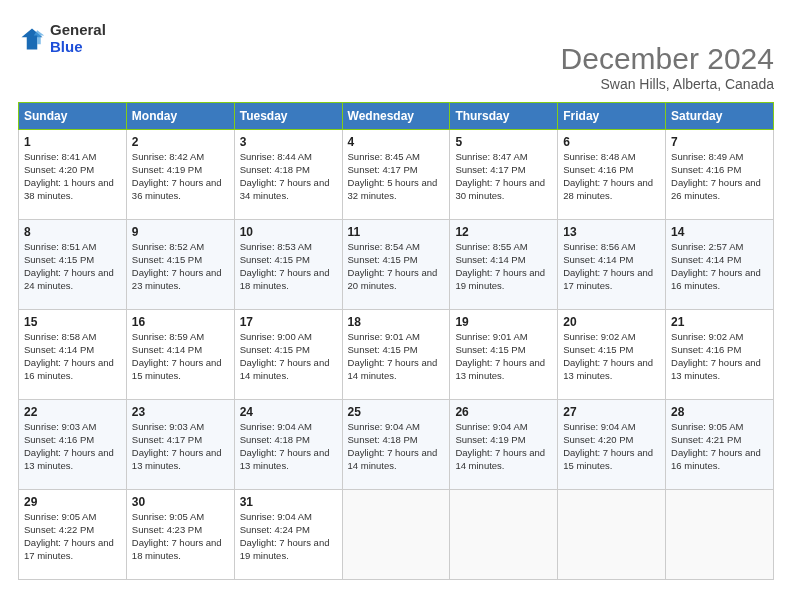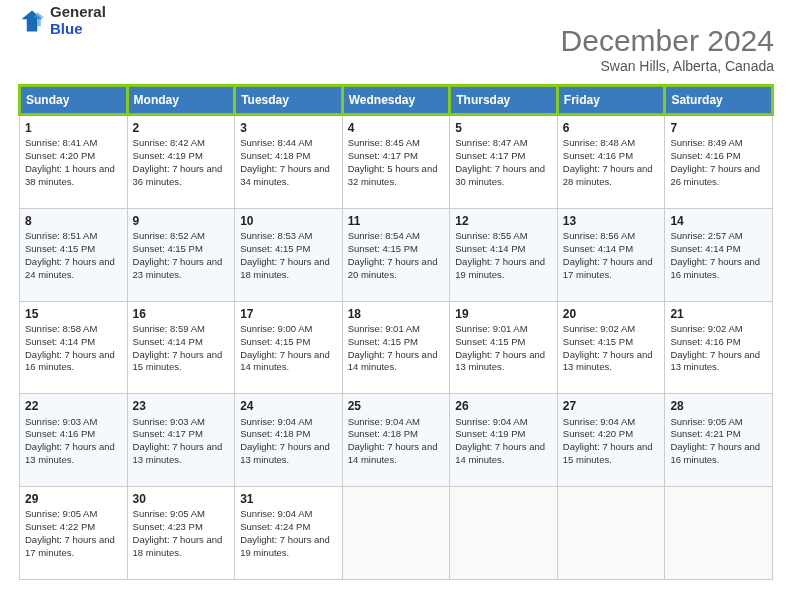--- a/index.html
+++ b/index.html
@@ -6,21 +6,21 @@
     body {
       font-family: Arial, sans-serif;
       background: #fff;
       width: 792px;
       height: 612px;
       overflow: hidden;
     }
     .page {
       width: 792px;
       height: 592px;
-      padding: 4px 18px 12px 18px;
+      padding: 22px 18px 12px 18px;
       display: flex;
       flex-direction: column;
     }
     .header {
       display: flex;
       justify-content: space-between;
       align-items: flex-start;
       margin-bottom: 10px;
     }
     .logo {
@@ -58,21 +58,21 @@
       width: 100%;
       table-layout: fixed;
     }
     .calendar thead tr th {
       background-color: #3a7abf;
       color: #fff;
       font-size: 12px;
       font-weight: bold;
       padding: 6px 5px;
       text-align: left;
-      border: 3px solid #84cc16;
+      border: 1px solid #84cc16;
     }
     .calendar tbody tr td {
       border: 1px solid #ccc;
       vertical-align: top;
       padding: 4px 5px;
       font-size: 9.5px;
       color: #333;
       line-height: 1.35;
       background: #fff;
     }

